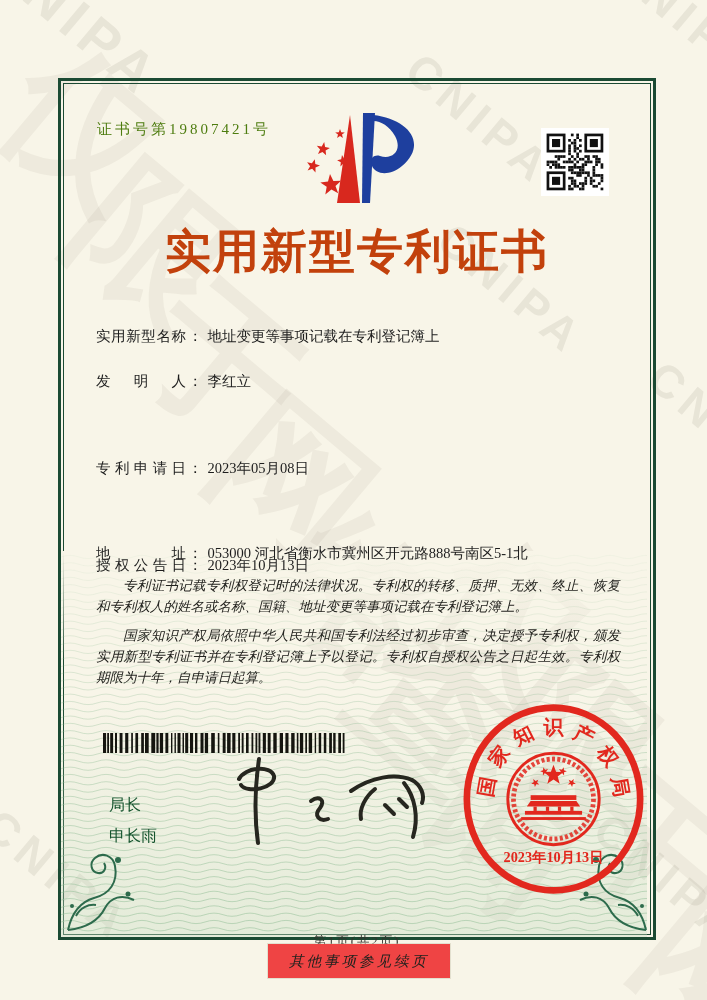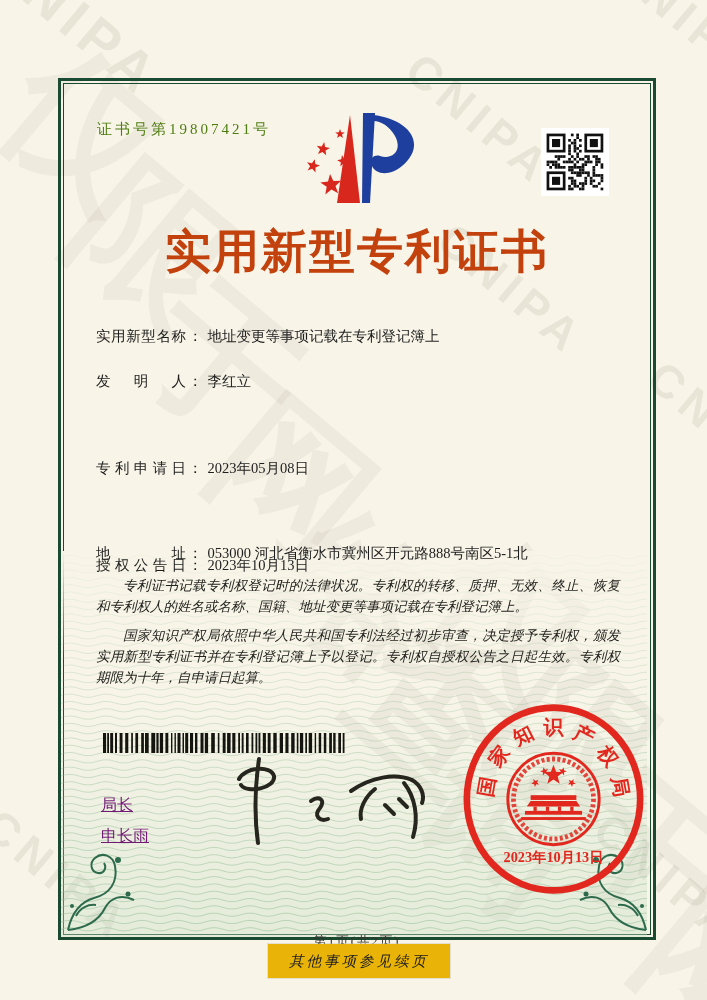--- a/index.html
+++ b/index.html
@@ -31,27 +31,27 @@
   .title{position:absolute;left:0;top:140px;width:100%;text-align:center;
       font-size:46px;font-weight:bold;color:#c2410c;letter-spacing:2px;}
   .row{position:absolute;left:35px;font-size:14.5px;color:#1d1d1d;white-space:nowrap;width:540px;}
   .lbl{display:inline-block;width:90px;text-align:justify;text-align-last:justify;margin-top:36px;}
   .colon{display:inline-block;margin:0 5px 0 2px;}
   .pair2{position:absolute;left:247px;top:0;}
   .paras{position:absolute;left:35px;top:494px;width:524px;font-size:13.5px;line-height:1.58;
       color:#22221e;text-align:justify;font-style:italic;}
   .paras p{margin:0 0 7px;text-indent:2em;}
   .barcode{position:absolute;left:42px;top:652px;}
-  .signer{position:absolute;left:40px;top:708px;font-family:"Liberation Sans","DejaVu Sans",sans-serif;
-      font-size:16px;color:#701a75;line-height:1.95;text-decoration:underline;}
+  .signer{position:absolute;left:48px;top:708px;font-family:"Liberation Sans","DejaVu Sans",sans-serif;
+      font-size:16px;color:#14532d;line-height:1.95;}
   .sig{position:absolute;left:138px;top:664px;}
   .seal{position:absolute;left:395px;top:618px;}
   .pageno{position:absolute;left:0;top:852px;width:100%;text-align:center;font-size:12.5px;
       color:#33332d;letter-spacing:2px;}
-  .cont-box{position:absolute;left:268px;top:944px;width:182px;height:34px;background:#eab308;
+  .cont-box{position:absolute;left:268px;top:944px;width:182px;height:34px;background:#ef4444;
       display:flex;align-items:center;justify-content:center;font-size:14.5px;color:#22221e;
       letter-spacing:3px;box-shadow:0 0 0 1px rgba(190,185,160,0.35);font-style:italic;}
 </style>
 </head>
 <body>
 
 <div class="page">
 
   <div id="wm-layer">
     <div class="wm wm-big" style="left:-28px;top:-14px">CNIPA</div>

